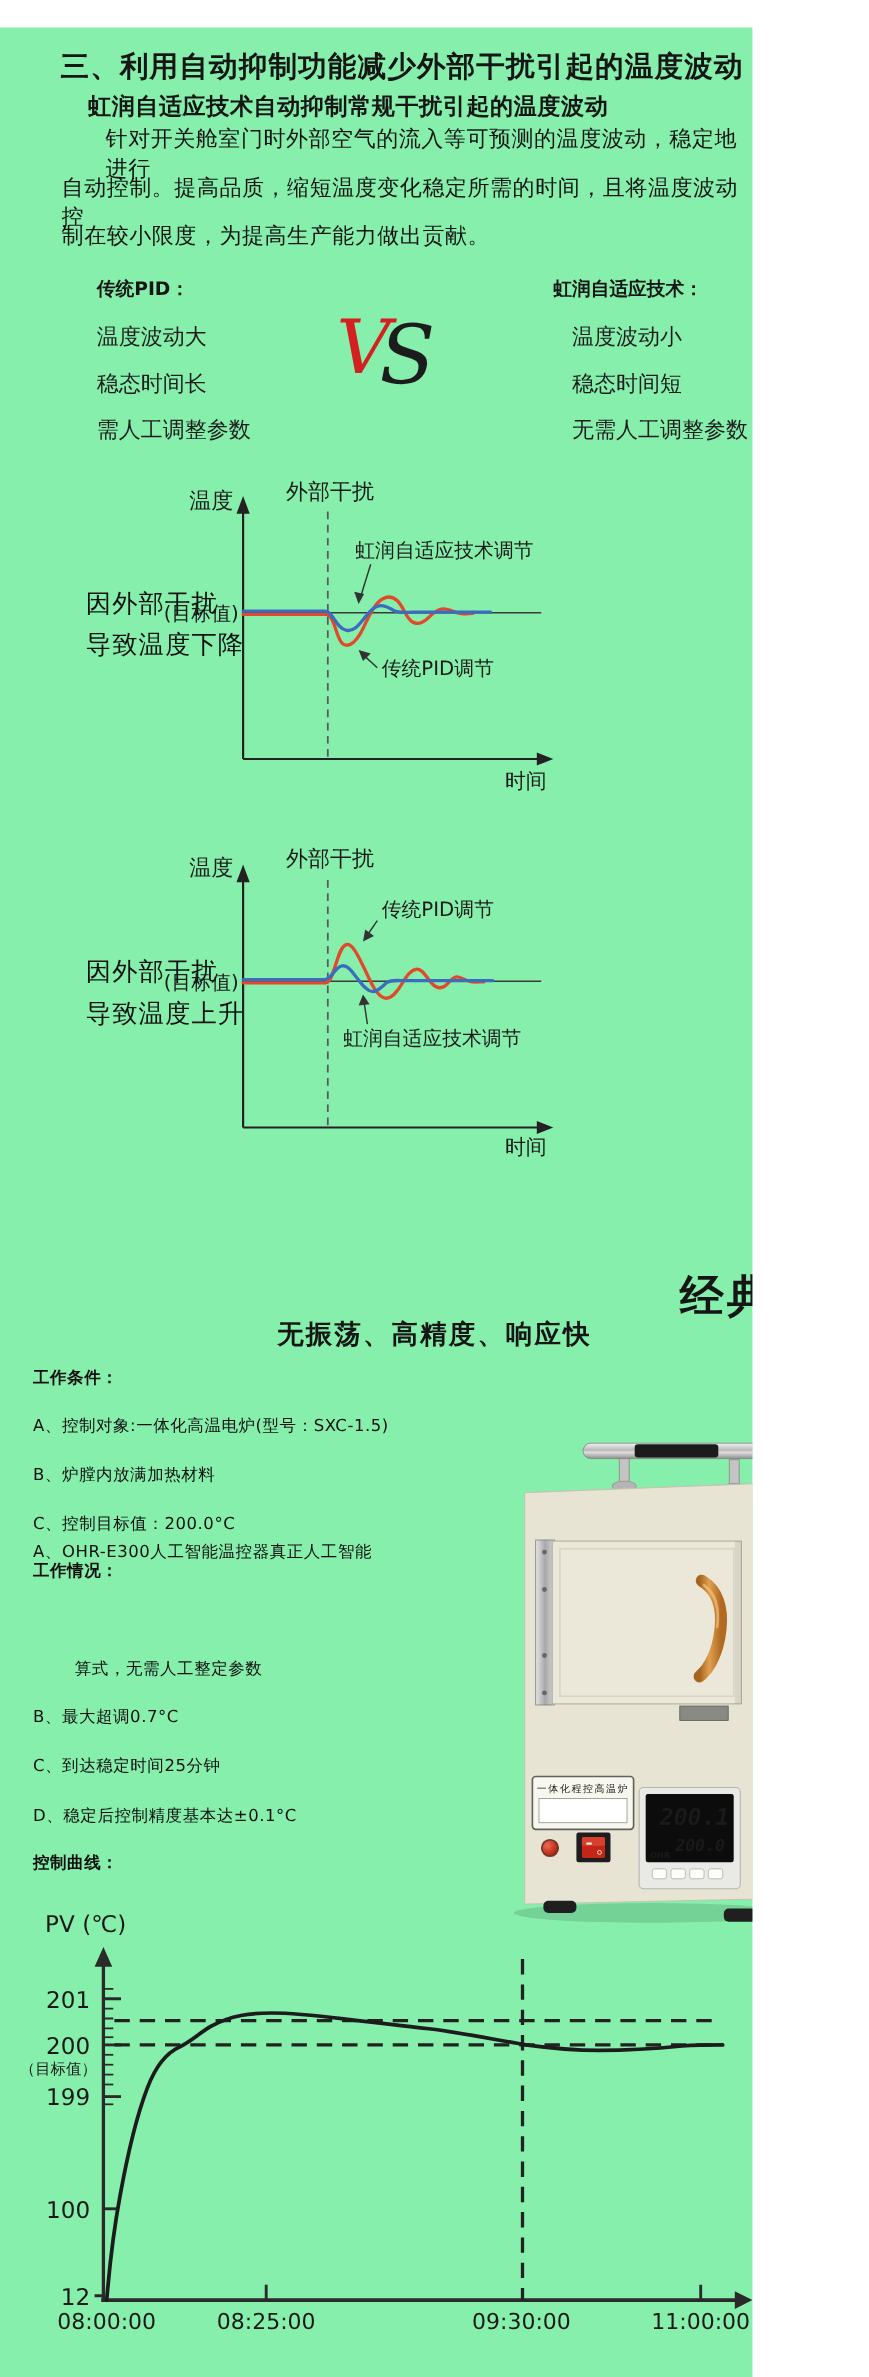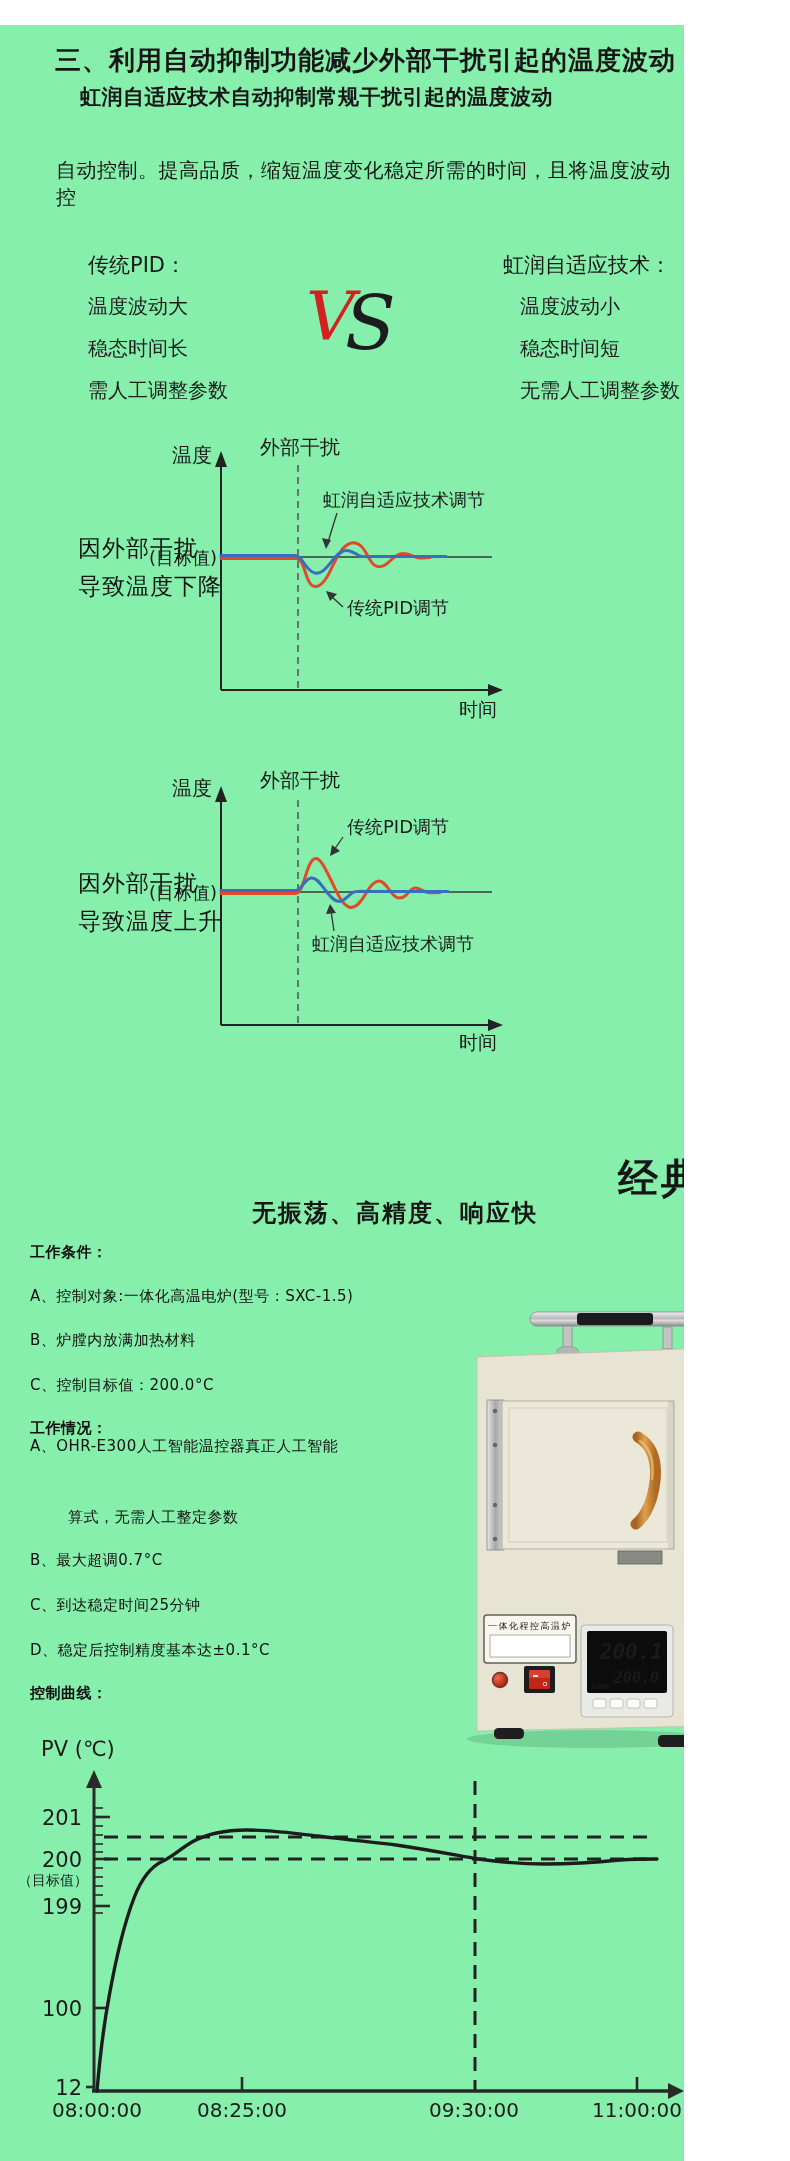--- a/index.html
+++ b/index.html
@@ -3,21 +3,21 @@
 <meta charset="utf-8">
 <style>
   html,body{margin:0;padding:0;}
   .page{position:relative;width:684px;height:2161px;background:#86efac;overflow:hidden;
         font-family:"DejaVu Sans","Liberation Sans",sans-serif;color:#161616;margin-top:25px;}
   .abs{position:absolute;}
   .b{font-weight:bold;}
   .title{font-size:26px;font-weight:bold;letter-spacing:1px;}
   .subtitle{font-size:21px;font-weight:bold;letter-spacing:.5px;}
   .para{font-size:20px;letter-spacing:.5px;color:#141414;}
-  .cmp-head{font-size:21px;font-weight:normal;}
+  .cmp-head{font-size:17px;font-weight:bold;}
   .cmp-item{font-size:20px;color:#1d1d1d;}
   .vs-v{font-family:"DejaVu Serif","Liberation Serif",serif;font-style:italic;
         font-size:68px;color:#d42020;line-height:1;}
   .vs-s{font-family:"DejaVu Serif","Liberation Serif",serif;font-style:italic;
         font-size:74px;color:#1c1c1c;line-height:1;margin-left:-10px;position:relative;top:9px;}
   .chart-caption{font-size:23px;color:#111;letter-spacing:1px;}
   .case-title{font-size:40px;font-weight:bold;text-align:right;width:790px;letter-spacing:3px;}
   .case-sub{font-size:24px;font-weight:600;text-align:center;width:790px;letter-spacing:2px;}
   .case-line{font-size:15px;color:#101010;letter-spacing:.5px;}
   .pv-label{font-size:21px;color:#1a1a1a;}
@@ -25,21 +25,23 @@
   svg text{font-family:"DejaVu Sans","Liberation Sans",sans-serif;fill:#1a1a1a;}
   .lcd{font-family:"DejaVu Sans Mono","Liberation Mono",monospace;font-style:italic;font-weight:bold;}
 </style>
 </head>
 <body>
 
 <div class="page">
 
   <div class="abs title" style="left:55px;top:18px;">三、利用自动抑制功能减少外部干扰引起的温度波动</div>
   <div class="abs subtitle" style="left:80px;top:58px;">虹润自适应技术自动抑制常规干扰引起的温度波动</div>
+  <div class="abs para" style="left:56px;top:88px;padding-left:40px;">针对开关舱室门时外部空气的流入等可预测的温度波动，稳定地进行</div>
   <div class="abs para" style="left:56px;top:132px;">自动控制。提高品质，缩短温度变化稳定所需的时间，且将温度波动控</div>
+  <div class="abs para" style="left:56px;top:176px;">制在较小限度，为提高生产能力做出贡献。</div>
 
   <div class="abs cmp-head" style="left:88px;top:226px;">传统PID：</div>
   <div class="abs cmp-item" style="left:88px;top:268px;">温度波动大</div>
   <div class="abs cmp-item" style="left:88px;top:310px;">稳态时间长</div>
   <div class="abs cmp-item" style="left:88px;top:352px;">需人工调整参数</div>
 
   <div class="abs" style="left:306px;top:252px;">
     <span class="vs-v">V</span><span class="vs-s">S</span>
   </div>
 
@@ -101,21 +103,21 @@
   </svg>
 
   <div class="abs case-title" style="left:0;top:1126px;">经典案例</div>
   <div class="abs case-sub" style="left:0;top:1172px;">无振荡、高精度、响应快</div>
 
   <div class="abs case-line b" style="left:30px;top:1218px;">工作条件：</div>
   <div class="abs case-line" style="left:30px;top:1262px;">A、控制对象:一体化高温电炉(型号：SXC-1.5)</div>
   <div class="abs case-line" style="left:30px;top:1306px;">B、炉膛内放满加热材料</div>
   <div class="abs case-line" style="left:30px;top:1351px;">C、控制目标值：200.0°C</div>
   <div class="abs case-line b" style="left:30px;top:1394px;">工作情况：</div>
-  <div class="abs case-line" style="left:30px;top:1412px;text-align:center;">A、OHR-E300人工智能温控器真正人工智能</div>
+  <div class="abs case-line" style="left:30px;top:1376px;text-align:center;">A、OHR-E300人工智能温控器真正人工智能</div>
   <div class="abs case-line" style="left:68px;top:1483px;">算式，无需人工整定参数</div>
   <div class="abs case-line" style="left:30px;top:1526px;">B、最大超调0.7°C</div>
   <div class="abs case-line" style="left:30px;top:1571px;">C、到达稳定时间25分钟</div>
   <div class="abs case-line" style="left:30px;top:1616px;">D、稳定后控制精度基本达±0.1°C</div>
   <div class="abs case-line b" style="left:30px;top:1659px;">控制曲线：</div>
 
   <svg style="top:1272px;left:430px;" width="360" height="455" viewBox="430 1272 360 455">
     <defs>
       <linearGradient id="chrome" x1="0" y1="0" x2="0" y2="1">
         <stop offset="0" stop-color="#f2f2f2"></stop>

